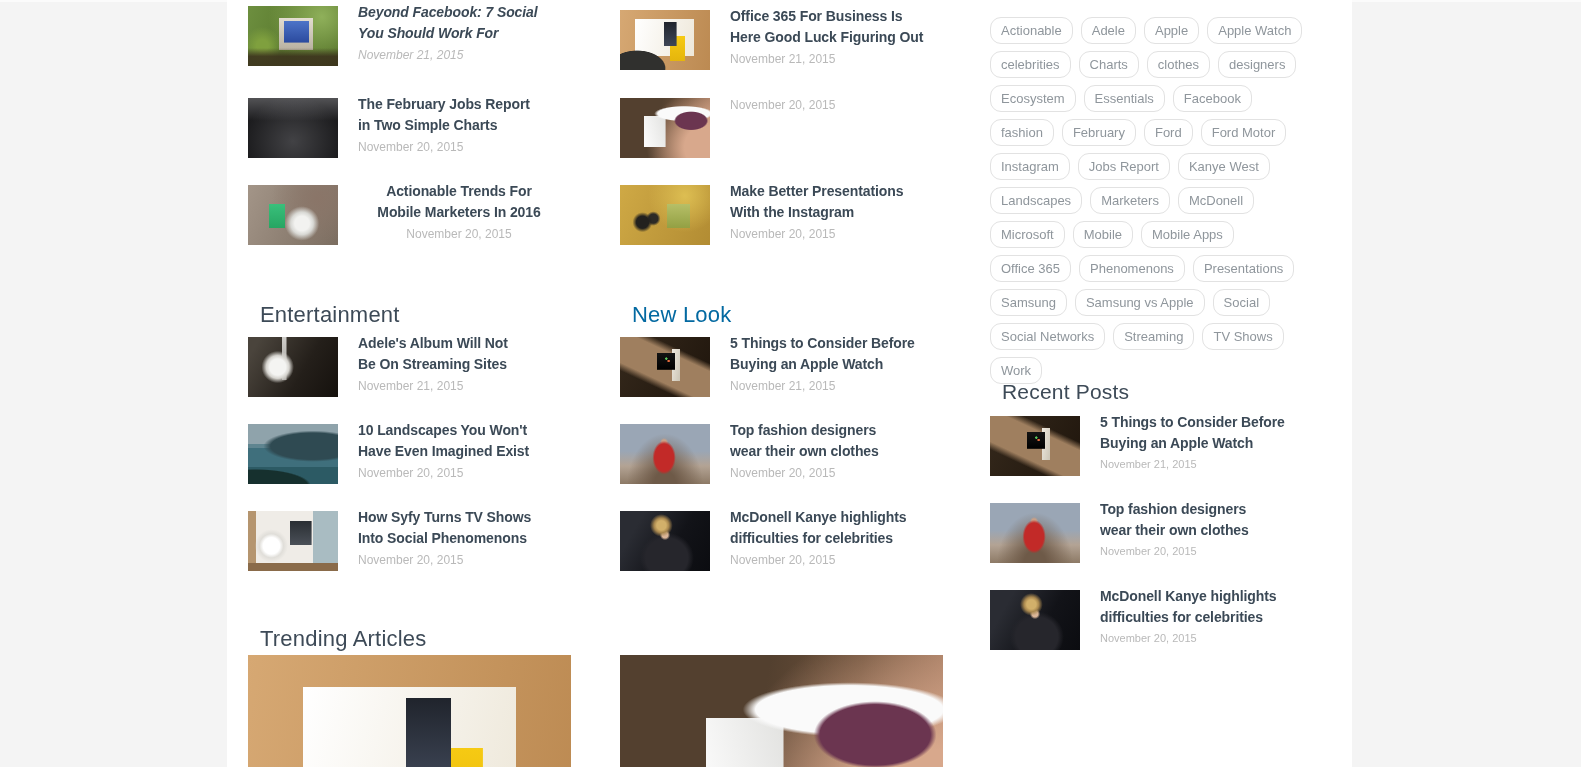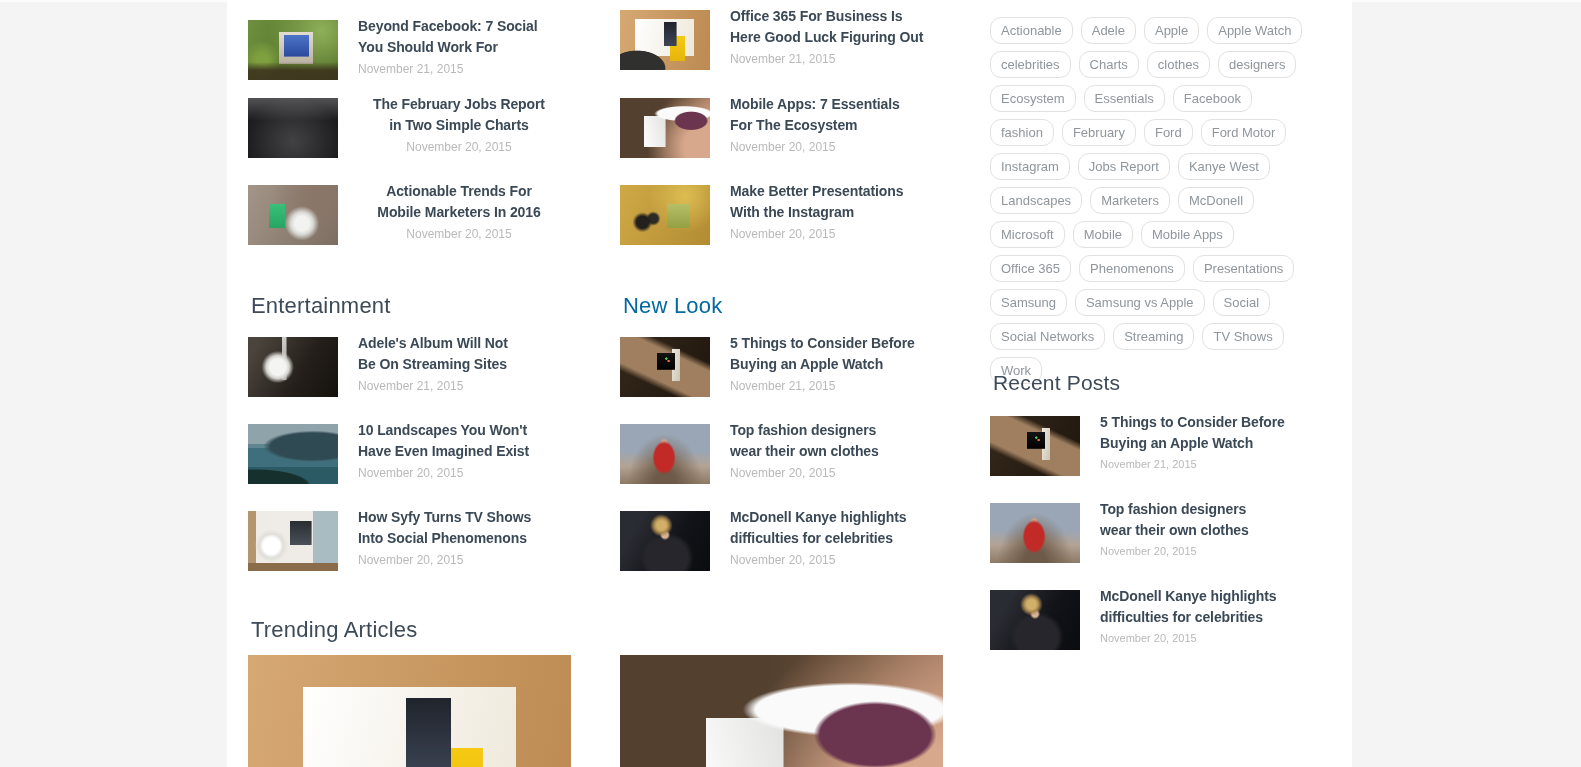--- a/index.html
+++ b/index.html
@@ -22,27 +22,27 @@
     cursor:pointer; background-color:#cccccc; background-repeat:no-repeat; background-size:cover;
   }
   .meta { position:absolute; left:110px; top:-4px; width:202px; }
   .title {
     margin:0; font-size:14px; line-height:21px; font-weight:700;
     color:#3b4956; letter-spacing:-0.1px; text-wrap:balance; cursor:pointer;
   }
   .date { margin-top:4px; font-size:12px; color:#b9b9b9; }
 
   .section-heading {
-    position:absolute; margin:3px; font-size:22px; font-weight:400;
+    position:absolute; margin:12px; font-size:22px; font-weight:400;
     color:#3d4a57; letter-spacing:0.2px;
   }
   .section-heading.teal { color:#0369a1; }
 
   
-  .pA1 { left:21px;  top:20px; }  .pA2 { left:21px;  top:98px;text-align:center; }  .pA3 { left:21px;  top:185px;text-align:center; }
+  .pA1 { left:21px;  top:6px;font-style:italic; }  .pA2 { left:21px;  top:98px; }  .pA3 { left:21px;  top:185px;text-align:center; }
   .pB1 { left:393px; top:10px; }  .pB2 { left:393px; top:98px; }  .pB3 { left:393px; top:185px;text-decoration:underline; }
   .hEnt  { left:21px;  top:290px; }
   .hNew  { left:393px; top:290px; }
   .pE1 { left:21px;  top:337px; } .pE2 { left:21px;  top:424px; } .pE3 { left:21px;  top:511px; }
   .pN1 { left:393px; top:337px; } .pN2 { left:393px; top:424px; } .pN3 { left:393px; top:511px; }
   .hTrend { left:21px; top:614px; }
   .trend-img {
     position:absolute; top:655px; width:323px; height:210px; cursor:pointer;
     background-color:#cccccc; background-repeat:no-repeat;
   }
@@ -200,21 +200,20 @@
   <article class="post pB1">
     <div class="thumb im-desk365"></div>
     <div class="meta">
       <h3 class="title">Office 365 For Business Is Here Good Luck Figuring Out</h3>
       <div class="date">November 21, 2015</div>
     </div>
   </article>
   <article class="post pB2">
     <div class="thumb im-sunglasses"></div>
     <div class="meta">
-      <h3 class="title">Mobile Apps: 7 Essentials For The Ecosystem</h3>
       <div class="date">November 20, 2015</div>
     </div>
   </article>
   <article class="post pB3">
     <div class="thumb im-leavesbag"></div>
     <div class="meta">
       <h3 class="title">Make Better Presentations With the Instagram</h3>
       <div class="date">November 20, 2015</div>
     </div>
   </article>

